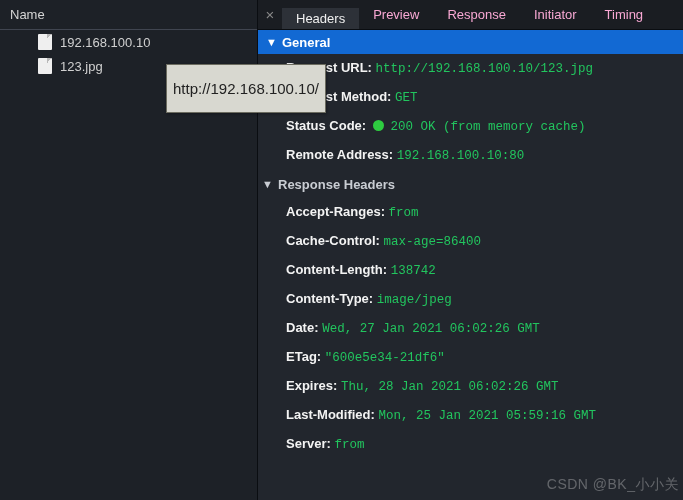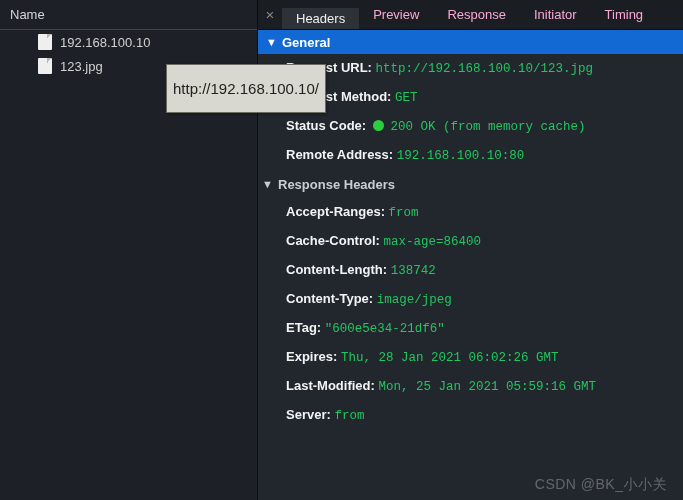--- a/index.html
+++ b/index.html
@@ -146,21 +146,21 @@
     color: #222;
     border: 1px solid #6b6b5f;
     padding: 15px 6px;
     font-size: 15px;
     font-family: Arial, sans-serif;
     z-index: 50;
     box-shadow: 1px 1px 3px rgba(0,0,0,0.3);
   }
   .watermark {
     position: absolute;
-    right: 16px;
+    right: 4px;
     bottom: 6px;
     color: rgba(220,220,220,0.35);
     font-size: 14px;
     letter-spacing: 0.5px;
     z-index: 60;
   }
 </style>
 </head>
 <body>
 
@@ -230,20 +230,24 @@
       </div>
       <div class="kv">
         <span class="k">Content-Length:</span>
         <span class="v">138742</span>
       </div>
       <div class="kv">
         <span class="k">Content-Type:</span>
         <span class="v">image/jpeg</span>
       </div>
       <div class="kv">
+        <span class="k">Date:</span>
+        <span class="v">Wed, 27 Jan 2021 06:02:26 GMT</span>
+      </div>
+      <div class="kv">
         <span class="k">ETag:</span>
         <span class="v">"600e5e34-21df6"</span>
       </div>
       <div class="kv">
         <span class="k">Expires:</span>
         <span class="v">Thu, 28 Jan 2021 06:02:26 GMT</span>
       </div>
       <div class="kv">
         <span class="k">Last-Modified:</span>
         <span class="v">Mon, 25 Jan 2021 05:59:16 GMT</span>

